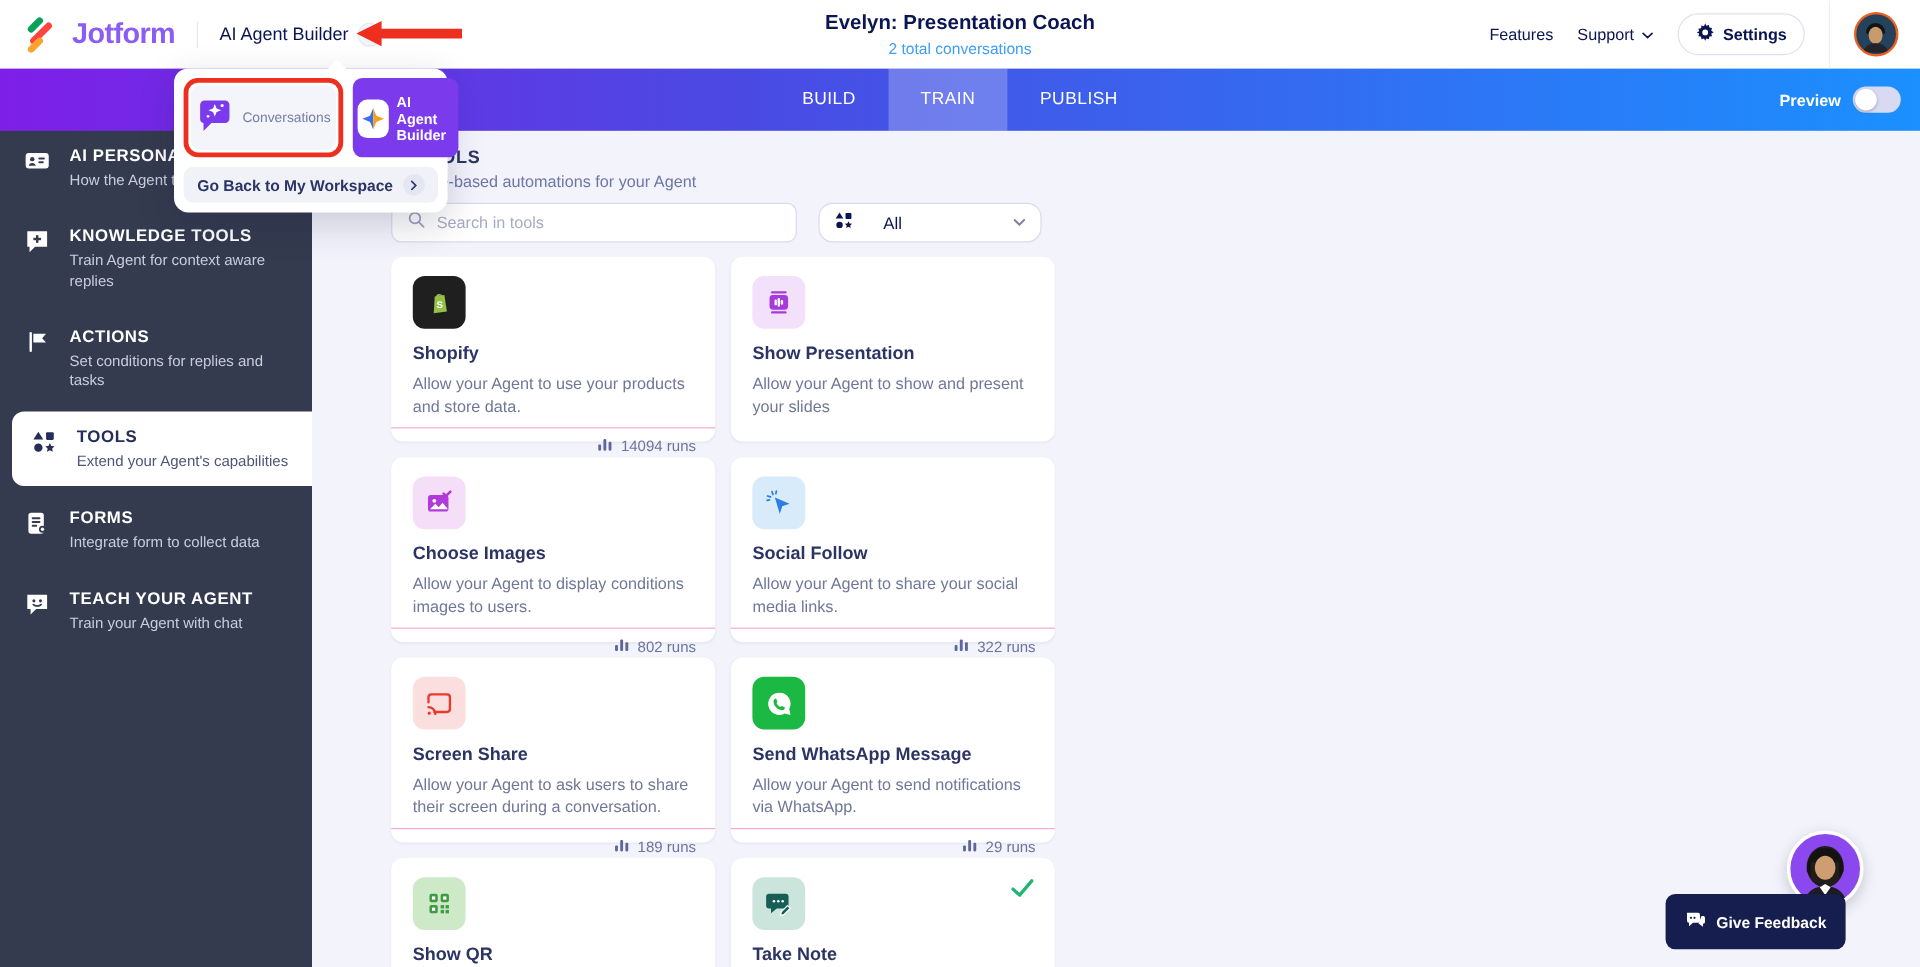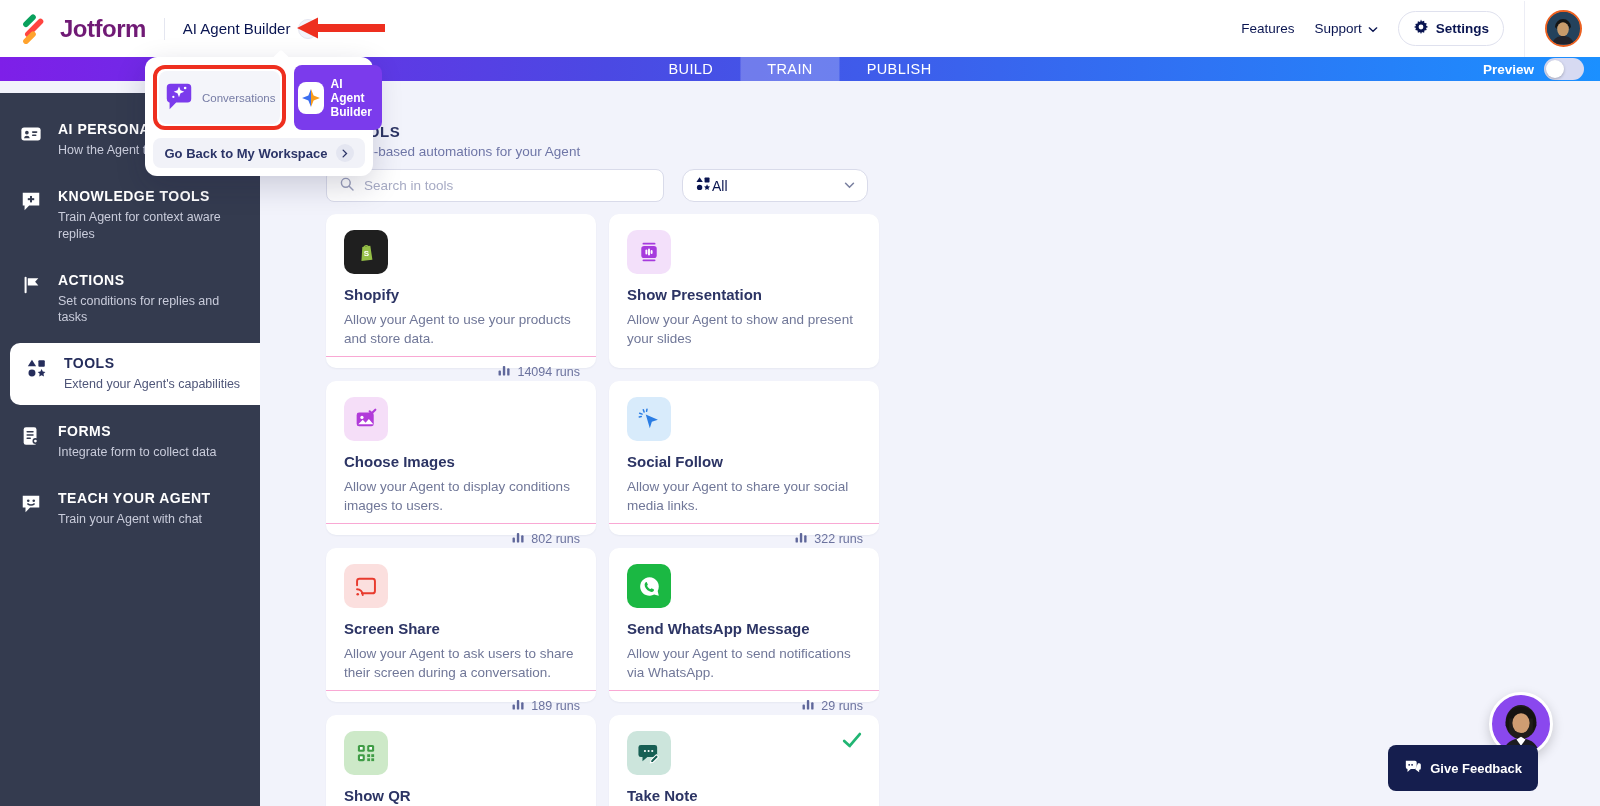--- a/index.html
+++ b/index.html
@@ -3,36 +3,36 @@
 <meta charset="utf-8">
 <style>
   * { margin:0; padding:0; box-sizing:border-box; }
   html,body { width:1600px; height:806px; overflow:hidden; }
   body { font-family:"Liberation Sans", sans-serif; background:#F2F3FB; position:relative; color:#0A1551; }
 
   
   .hdr { position:absolute; top:0; left:0; right:0; height:57px; background:#fff; display:flex; align-items:center; padding:0 18px; z-index:6; }
   .hdr-left { display:flex; align-items:center; gap:12px; }
   .logo-mark { display:flex; }
-  .brand { font-size:24px; font-weight:bold; color:#701a75; letter-spacing:-0.5px; }
+  .brand { font-size:24px; font-weight:bold; color:#8b5cf6; letter-spacing:-0.5px; }
   .vsep { width:1px; height:22px; background:#E4E6F0; margin:0 6px; }
   .switcher { display:flex; align-items:center; gap:8px; cursor:pointer; }
   .switcher-label { font-size:15px; color:#0A1551; }
   .chev-circle { width:20px; height:20px; border-radius:50%; background:#F3F3FA; border:1px solid #E4E6F0; display:flex; align-items:center; justify-content:center; }
   .hdr-center { position:absolute; left:50%; transform:translateX(-50%); top:9px; text-align:center; }
   .agent-title { font-size:17px; font-weight:bold; color:#0A1551; }
   .agent-sub { font-size:13px; color:#3D9EF6; margin-top:4px; cursor:pointer; }
   .hdr-right { margin-left:auto; display:flex; align-items:center; gap:20px; }
   .hlink { font-size:13.5px; color:#0A1551; cursor:pointer; display:flex; align-items:center; gap:6px; }
   .settings-pill { display:flex; align-items:center; gap:7px; border:1px solid #DFE1EE; border-radius:18px; padding:7px 14px; font-size:13.5px; font-weight:bold; color:#0A1551; cursor:pointer;text-align:right; }
   .hdr-sep { width:1px; height:56px; background:#ECEDF5; }
   .avatar-sm { width:37px; height:37px; border-radius:50%; border:2.5px solid #EB6020; overflow:hidden; background:#24425C; cursor:pointer; }
 
   
-  .navbar { position:absolute; top:57px; left:0; right:0; height:24px; background:linear-gradient(90deg,#7E1FE8 0%,#4B49E3 38%,#1B90FF 100%); z-index:5; }
+  .navbar { position:absolute; top:57px; left:0; right:0; height:52px; background:linear-gradient(90deg,#7E1FE8 0%,#4B49E3 38%,#1B90FF 100%); z-index:5; }
   .tabs { position:absolute; left:50%; transform:translateX(-50%); height:100%; display:flex; }
   .tab { height:100%; display:flex; align-items:center; padding:0 27px; color:#fff; font-size:14.5px; letter-spacing:0.4px; cursor:pointer; }
   .tab.active { background:rgba(255,255,255,0.24); }
   .preview-wrap { position:absolute; right:16px; top:0; height:100%; display:flex; align-items:center; gap:10px; }
   .preview-label { color:#fff; font-size:13.5px; font-weight:bold; }
   .toggle { width:40px; height:22px; border-radius:11px; background:#D7DAF2; position:relative; cursor:pointer; }
   .toggle .knob { position:absolute; left:2px; top:2px; width:18px; height:18px; border-radius:50%; background:#fff; box-shadow:0 1px 3px rgba(0,0,0,.25); }
 
   
   .sidebar { position:absolute; top:93px; left:0; bottom:0; width:260px; background:#343B4F; z-index:4; padding-top:16px; }
@@ -45,21 +45,21 @@
   .menu-item.active .mi-desc { color:#4E5578; }
 
   
   .content { position:absolute; top:93px; left:260px; right:0; bottom:0; background:#F2F3FB; overflow:hidden; z-index:1; }
   .tools-heading { margin:30px 0 0 86px; font-size:15px; font-weight:bold; letter-spacing:0.6px; color:#2C3464; }
   .tools-sub { margin:4px 0 0 86px; font-size:13.5px; color:#6F76A7; }
   .toolbar-row { margin:10px 0 0 66px; display:flex; gap:18px; align-items:center; }
   .searchbox { width:338px; height:33px; background:#fff; border:1px solid #D9DBEA; border-radius:8px; display:flex; align-items:center; gap:9px; padding:0 12px; }
   .searchbox input { border:none; outline:none; flex:1; font-size:13.5px; font-family:inherit; color:#2C3464; background:transparent; }
   .searchbox input::placeholder { color:#A7ABC4; }
-  .filterbox { width:186px; height:33px; background:#fff; border:1px solid #D9DBEA; border-radius:12px; display:flex; align-items:center; gap:0; padding:0 12px; cursor:pointer; }
+  .filterbox { width:186px; height:33px; background:#fff; border:1px solid #D9DBEA; border-radius:12px; display:flex; align-items:center; gap:24px; padding:0 12px; cursor:pointer; }
   .filter-label { font-size:14px; color:#0A1551; }
   .filter-chev { margin-left:auto; display:flex; }
 
   .cards { margin:12px 0 0 66px; display:grid; grid-template-columns:270px 270px; grid-auto-rows:154px; gap:13px; }
   .card { background:#fff; border-radius:10px; position:relative; display:flex; flex-direction:column; box-shadow:0 1px 2px rgba(25,30,80,0.05); cursor:pointer; }
   .card-body { padding:16px 18px 8px; flex:1; }
   .card-icon { width:44px; height:44px; border-radius:10px; display:flex; align-items:center; justify-content:center; margin-bottom:12px; }
   .card-title { font-size:15px; font-weight:bold; color:#2C3464; margin-bottom:7px; }
   .card-desc { font-size:13.5px; color:#707798; line-height:1.42; }
   .card-foot { border-top:1px solid #f9a8d4; padding:8px 16px; display:flex; justify-content:flex-end; align-items:center; gap:6px; font-size:12.5px; color:#6C739E; }
@@ -101,20 +101,24 @@
     <span class="brand">Jotform</span>
     <span class="vsep"></span>
     <span class="switcher">
       <span class="switcher-label">AI Agent Builder</span>
       <span class="chev-circle">
           <svg viewBox="0 0 12 8" width="10" height="7" fill="none" stroke="#7A80A0" stroke-width="1.8" stroke-linecap="round">
             <polyline points="1.5,6 6,1.8 10.5,6"></polyline>
           </svg>
         </span>
     </span>
+  </div>
+  <div class="hdr-center">
+    <div class="agent-title">Evelyn: Presentation Coach</div>
+    <div class="agent-sub">2 total conversations</div>
   </div>
   <div class="hdr-right">
     <span class="hlink">Features</span>
     <span class="hlink">
       <span>Support</span>
       <span><svg viewBox="0 0 12 8" width="10" height="7" fill="none" stroke="#0A1551" stroke-width="1.6" stroke-linecap="round">
             <polyline points="1.5,2 6,6.2 10.5,2"></polyline>
           </svg></span>
     </span>
     <span class="settings-pill">

